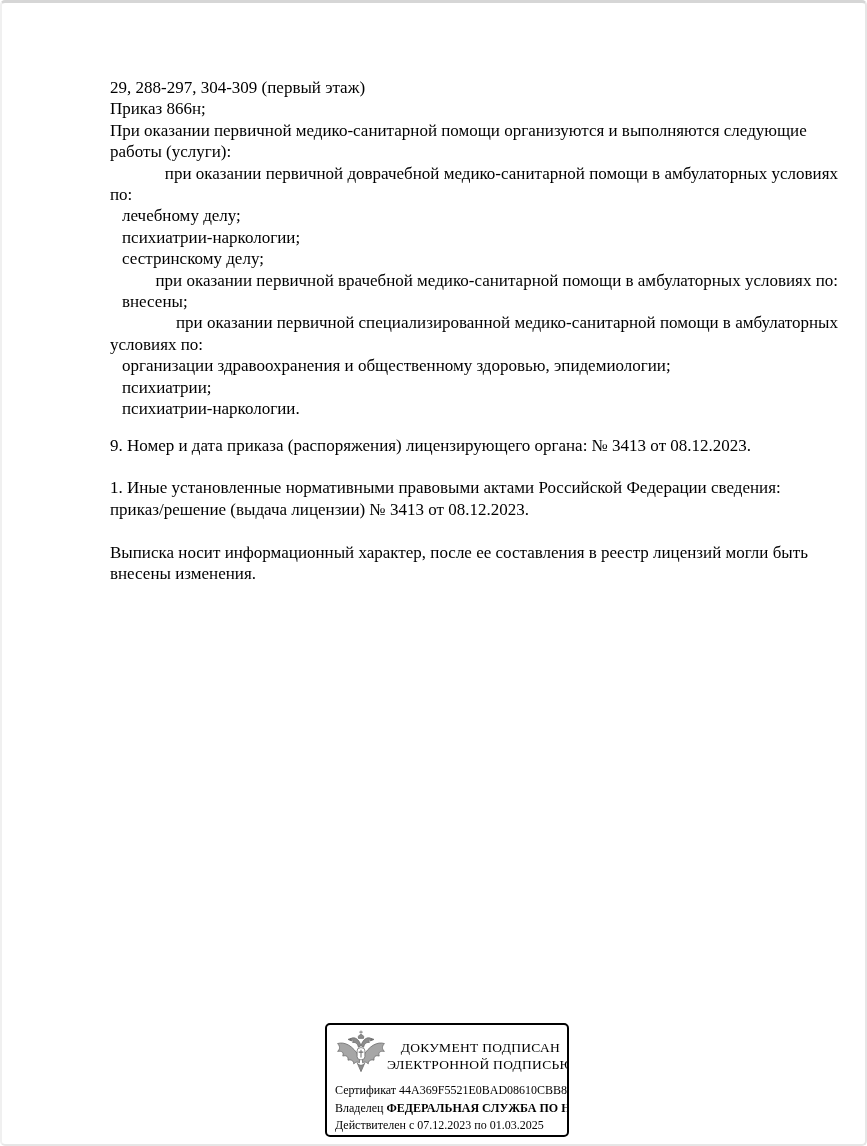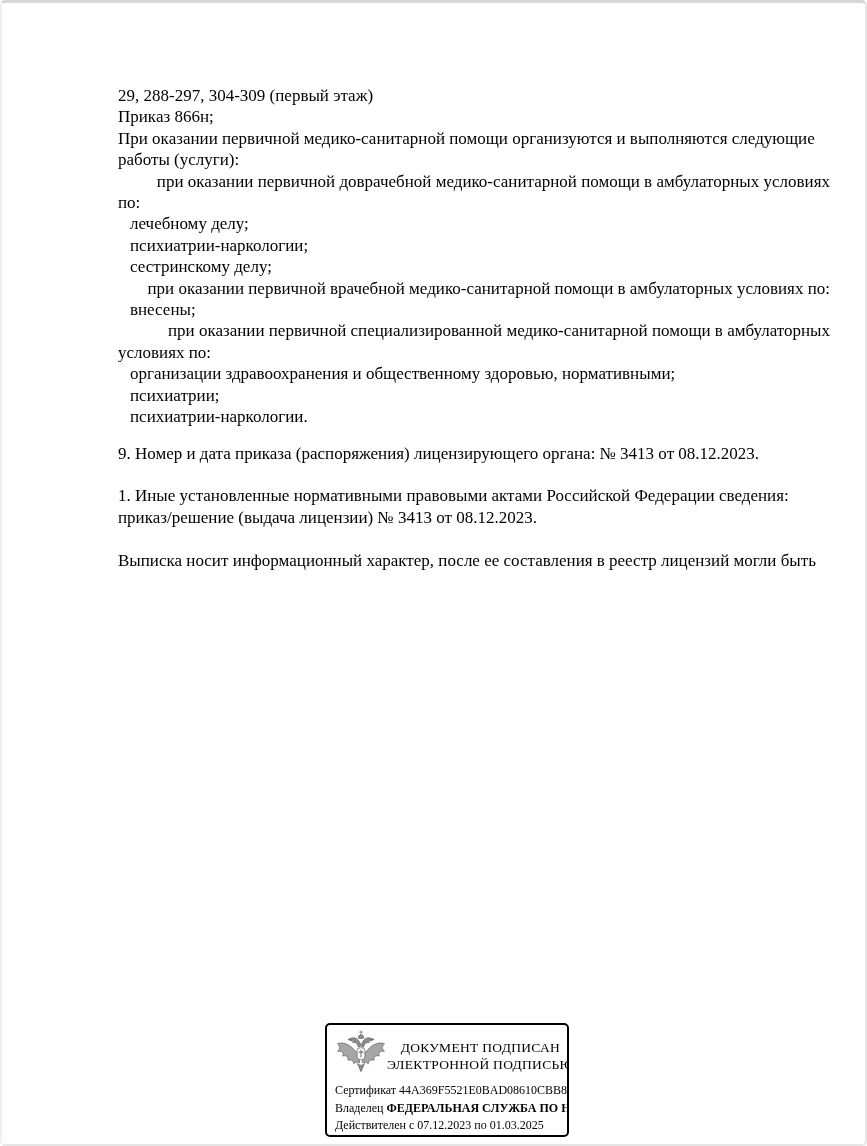--- a/index.html
+++ b/index.html
@@ -16,21 +16,21 @@
     overflow:hidden;
     font-family:"Liberation Serif","DejaVu Serif",serif;
     color:#000000;
   }
   
   .doc-text{
     position:absolute;
     left:104px;top:70px;width:736px;
     font-size:17px;line-height:21.4px;
   }
-  .para{margin:12px;}
+  .para{margin:4px;}
   .para.gap-small{margin-top:15px;}
   .para.gap-normal{margin-top:21.4px;}
   .line{white-space:nowrap;}
   .line.ind1{padding-left:4px;text-align:right;}
   .line.ind2{padding-left:12px;}
   
   .sig-box{
     position:absolute;
     left:323px;top:1020px;
     width:244px;height:114px;
@@ -67,33 +67,34 @@
         <div class="line">работы (услуги):</div>
         <div class="line ind1">при оказании первичной доврачебной медико-санитарной помощи в амбулаторных условиях</div>
         <div class="line">по:</div>
         <div class="line ind2">лечебному делу;</div>
         <div class="line ind2">психиатрии-наркологии;</div>
         <div class="line ind2">сестринскому делу;</div>
         <div class="line ind1">при оказании первичной врачебной медико-санитарной помощи в амбулаторных условиях по:</div>
         <div class="line ind2">внесены;</div>
         <div class="line ind1">при оказании первичной специализированной медико-санитарной помощи в амбулаторных</div>
         <div class="line">условиях по:</div>
-        <div class="line ind2">организации здравоохранения и общественному здоровью, нормативными;</div>
+        <div class="line ind2">организации здравоохранения и общественному здоровью, эпидемиологии;</div>
         <div class="line ind2">психиатрии;</div>
         <div class="line ind2">психиатрии-наркологии.</div>
       </div>
       <div class="para gap-small">
         <div class="line">9. Номер и дата приказа (распоряжения) лицензирующего органа: № 3413 от 08.12.2023.</div>
       </div>
       <div class="para gap-normal">
         <div class="line">1. Иные установленные нормативными правовыми актами Российской Федерации сведения:</div>
         <div class="line">приказ/решение (выдача лицензии) № 3413 от 08.12.2023.</div>
       </div>
       <div class="para gap-normal">
         <div class="line">Выписка носит информационный характер, после ее составления в реестр лицензий могли быть</div>
+        <div class="line">внесены изменения.</div>
       </div>
     </div>
 
   <div class="sig-box">
     <div class="sig-top">
       <svg class="sig-emblem" viewBox="0 0 100 100">
         <g stroke="#6f6f6f" stroke-width="1.6" fill="#a6a6a6">
 
           <path d="M50 3 V9 M46.5 6 H53.5" fill="none"></path>
           <path d="M45 14 Q50 7 55 14 L55 18 L45 18 Z" fill="#8c8c8c"></path>

